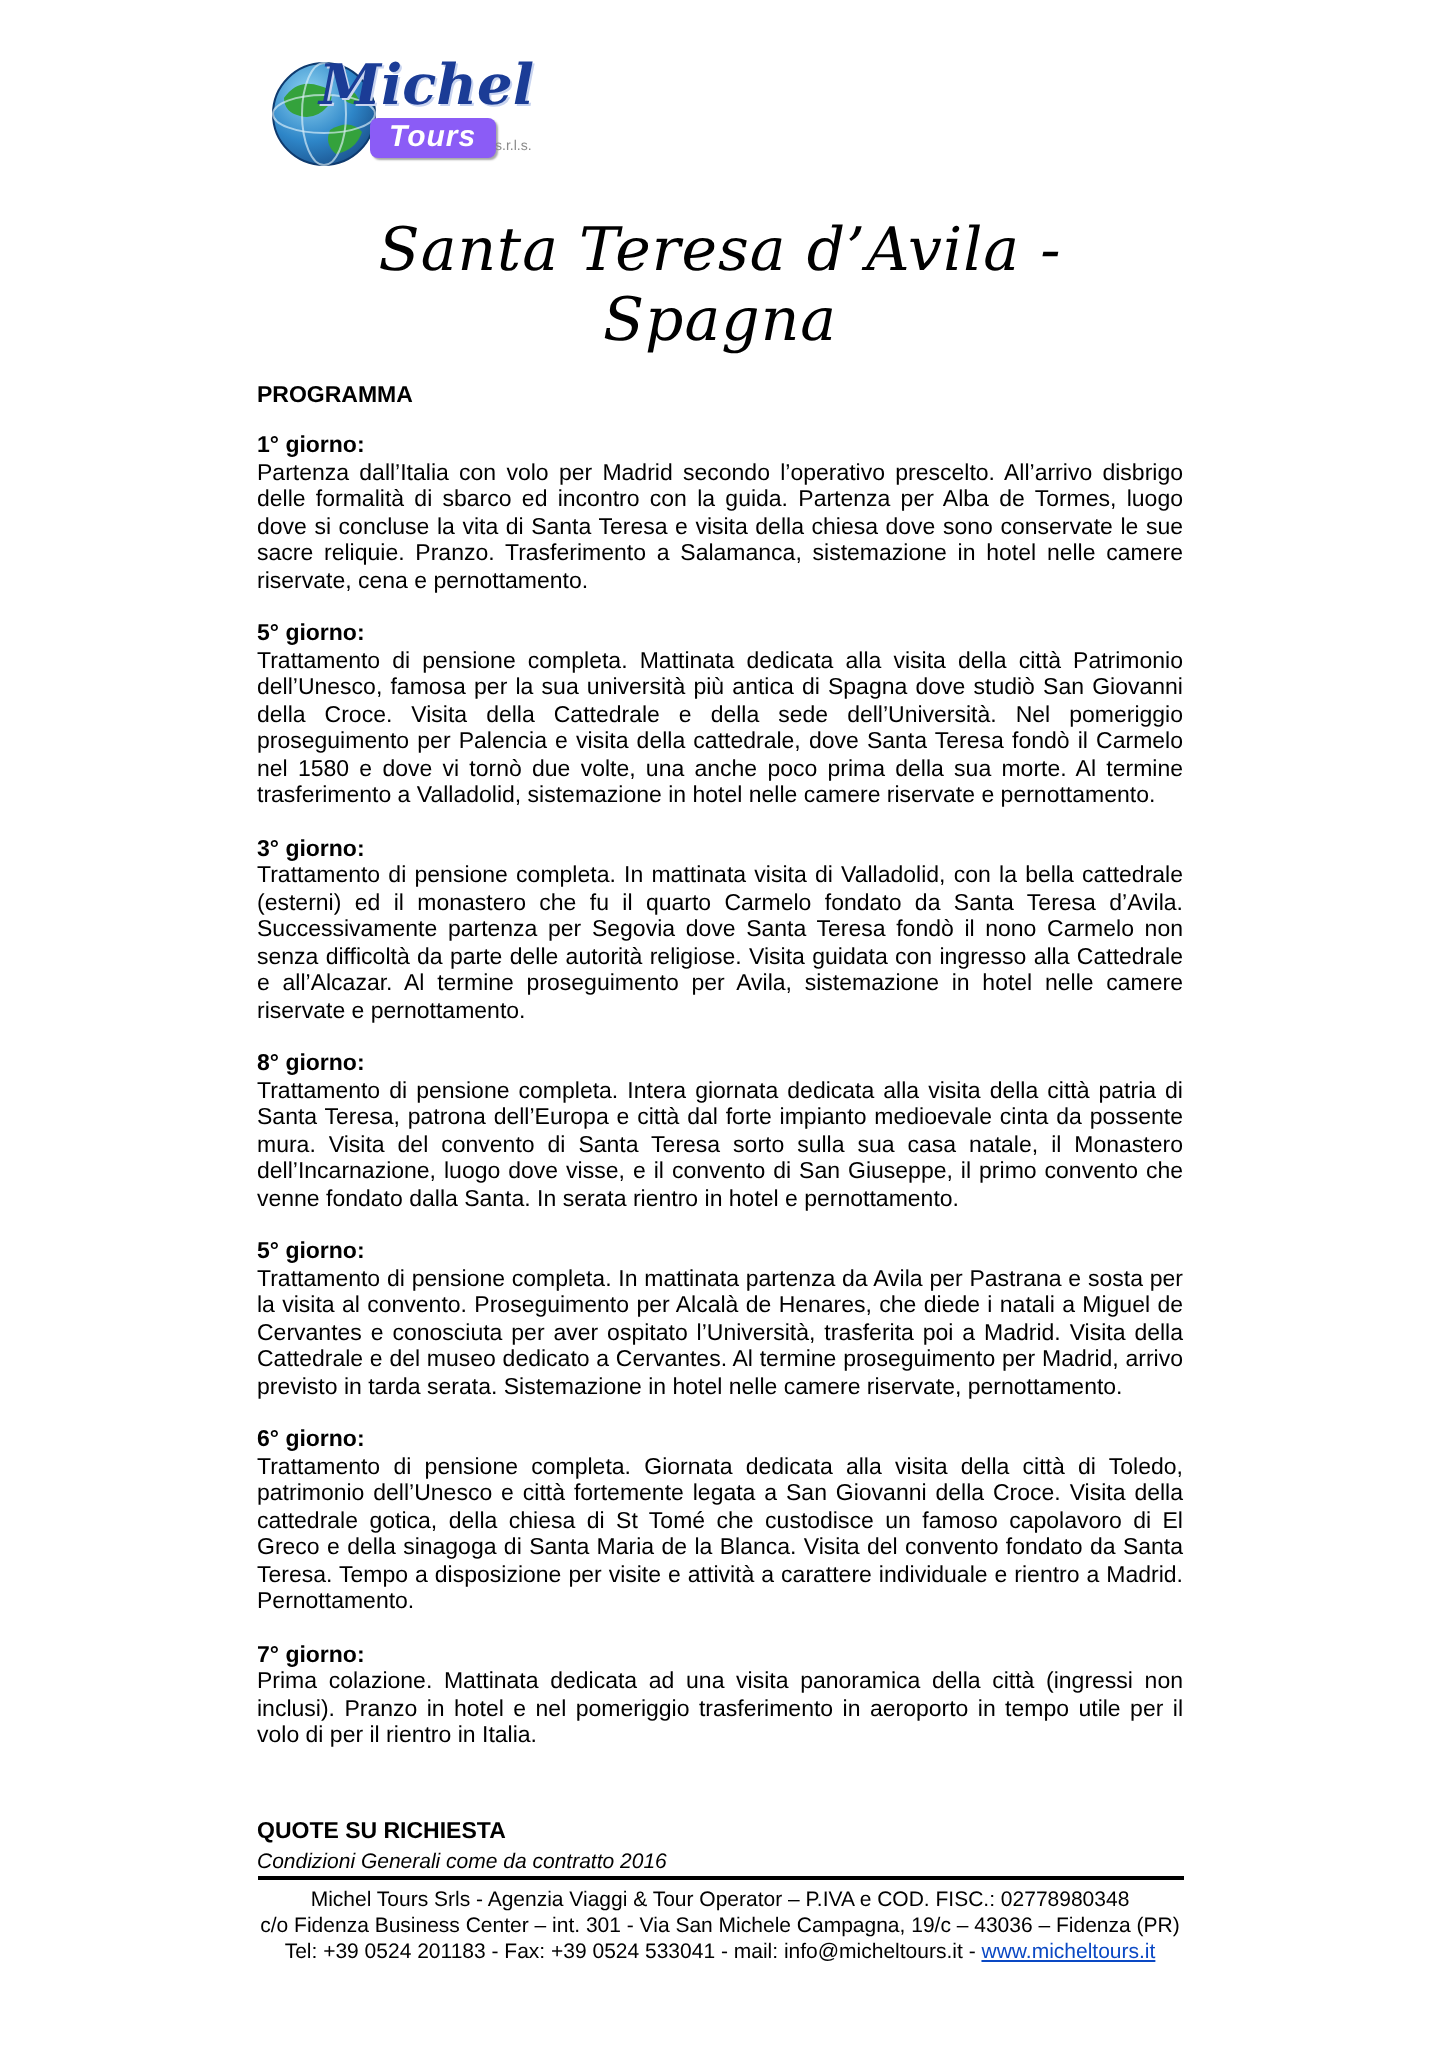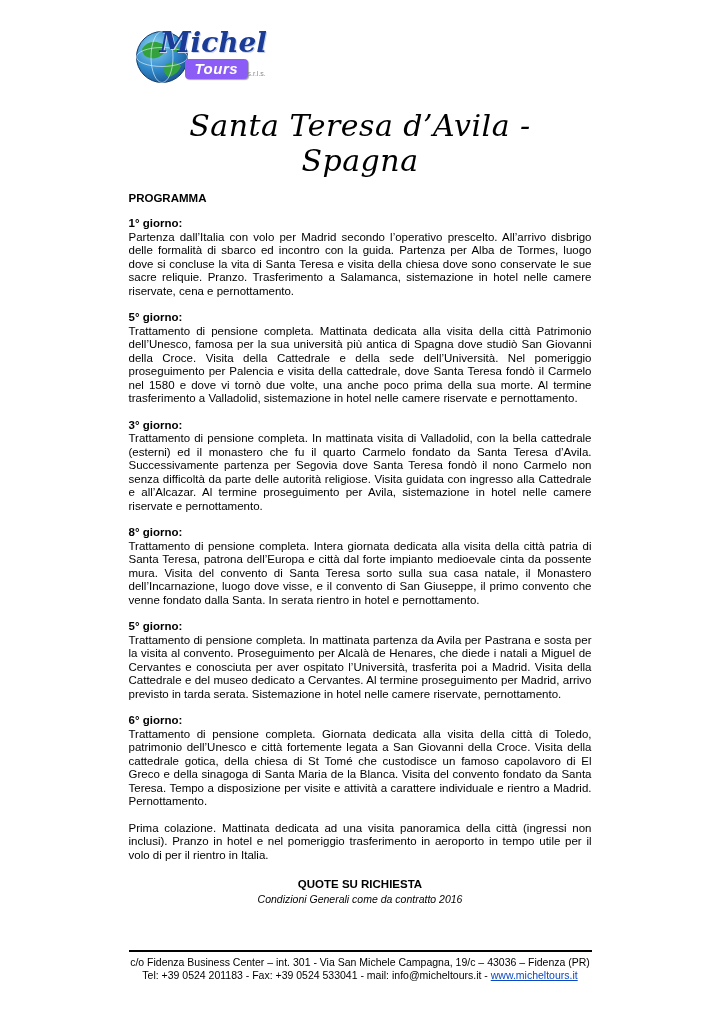--- a/index.html
+++ b/index.html
@@ -61,21 +61,21 @@
   .day { margin: 0 0 13px 0; }
   .day-heading { font-weight: bold; font-size: 11.5px; line-height: 13.5px; }
   .day-text {
     margin: 0;
     font-size: 11.5px;
     line-height: 13.5px;
     text-align: justify;
   }
 
   
-  .quote { text-align: center; margin-top: 2px; }
+  .quote { text-align: left; margin-top: 20px; }
   .quote-bold { font-weight: bold; font-size: 11.5px; line-height: 14px; }
   .quote-italic { font-style: italic; font-size: 10.5px; line-height: 13px; margin-top: 2px; }
 
   
   .footer {
     margin-top: auto;
     padding-bottom: 42px;
     flex: 0 0 auto;
   }
   .footer-rule { border: none; border-top: 2px solid #000; margin: 0 0 4px 0; }
@@ -138,31 +138,33 @@
       <div class="day-heading">5° giorno:</div>
       <p class="day-text">Trattamento di pensione completa. In mattinata partenza da Avila per Pastrana e sosta per la visita al convento. Proseguimento per Alcalà de Henares, che diede i natali a Miguel de Cervantes e conosciuta per aver ospitato l’Università, trasferita poi a Madrid. Visita della Cattedrale e del museo dedicato a Cervantes. Al termine proseguimento per Madrid, arrivo previsto in tarda serata. Sistemazione in hotel nelle camere riservate, pernottamento.</p>
     </div>
 
     <div class="day">
       <div class="day-heading">6° giorno:</div>
       <p class="day-text">Trattamento di pensione completa. Giornata dedicata alla visita della città di Toledo, patrimonio dell’Unesco e città fortemente legata a San Giovanni della Croce. Visita della cattedrale gotica, della chiesa di St Tomé che custodisce un famoso capolavoro di El Greco e della sinagoga di Santa Maria de la Blanca. Visita del convento fondato da Santa Teresa. Tempo a disposizione per visite e attività a carattere individuale e rientro a Madrid. Pernottamento.</p>
     </div>
 
     <div class="day">
+      <div class="day-heading">7° giorno:</div>
       <p class="day-text">Prima colazione. Mattinata dedicata ad una visita panoramica della città (ingressi non inclusi). Pranzo in hotel e nel pomeriggio trasferimento in aeroporto in tempo utile per il volo di per il rientro in Italia.</p>
     </div>
 
   </section>
 
   <div class="quote">
     <div class="quote-bold">QUOTE SU RICHIESTA</div>
     <div class="quote-italic">Condizioni Generali come da contratto 2016</div>
   </div>
 
   <footer class="footer">
     <hr class="footer-rule">
     <div class="footer-lines">
+      <div>Michel Tours Srls - Agenzia Viaggi &amp; Tour Operator – P.IVA e COD. FISC.: 02778980348</div>
       <div>c/o Fidenza Business Center – int. 301 - Via San Michele Campagna, 19/c – 43036 – Fidenza (PR)</div>
       <div><span>Tel: +39 0524 201183 - Fax: +39 0524 533041 - mail: info@micheltours.it - </span><a class="footer-link">www.micheltours.it</a></div>
     </div>
   </footer>
 
 </div>
 
 </body></html>

